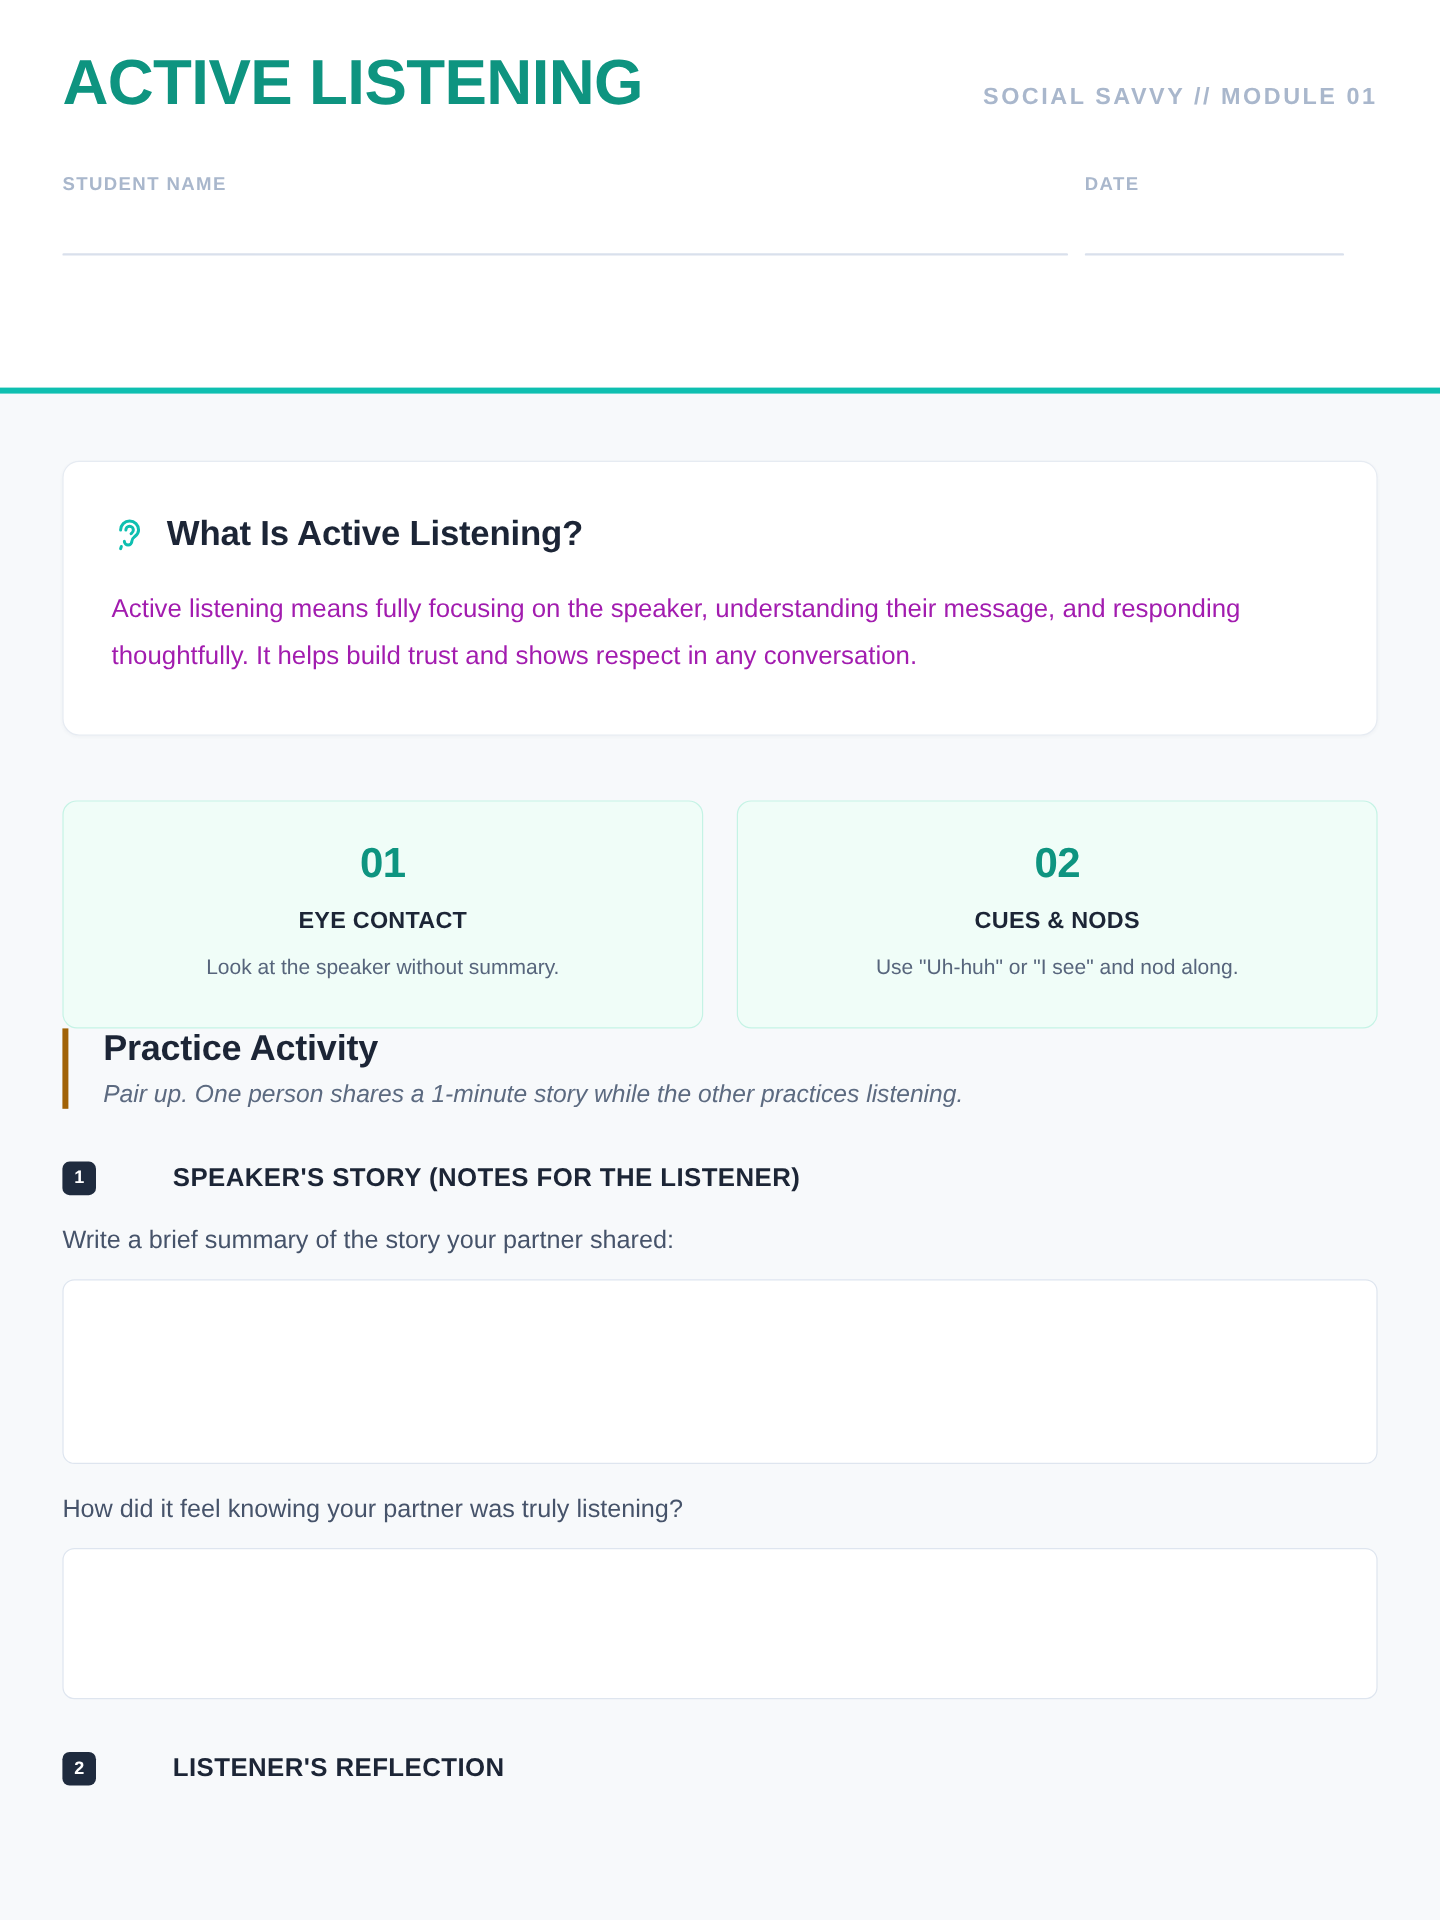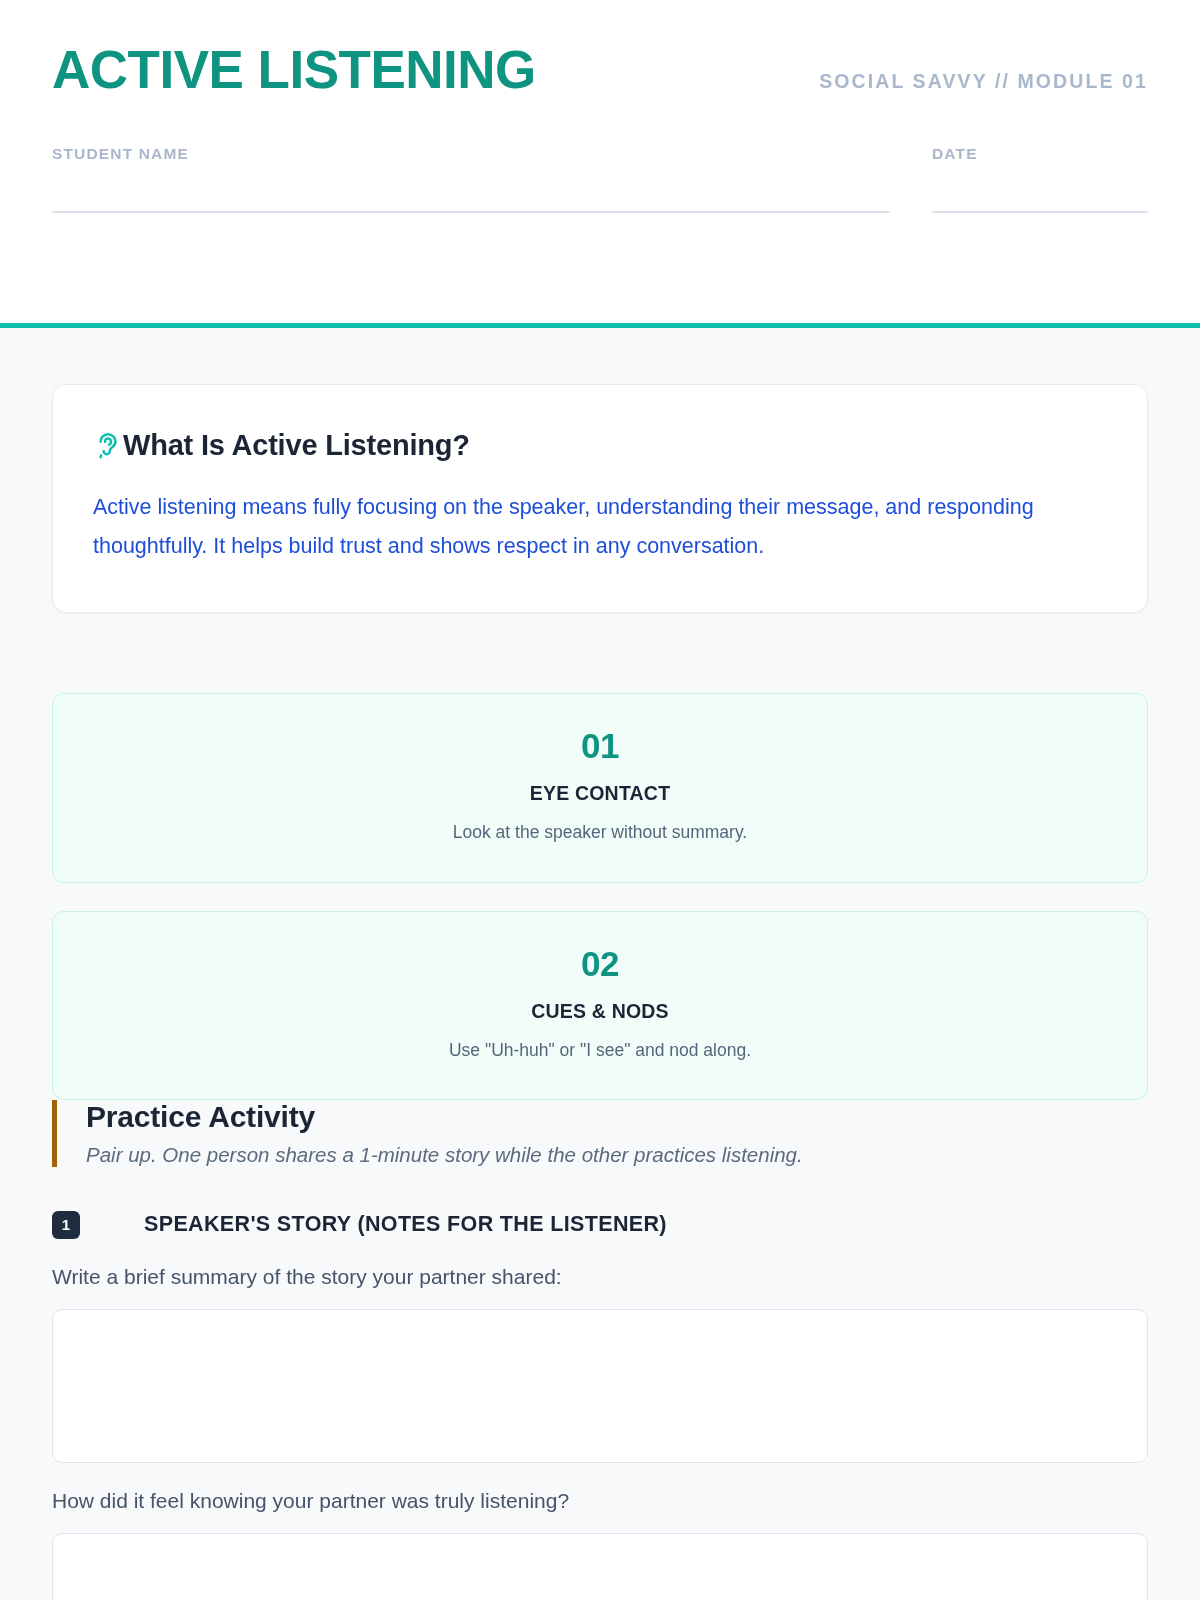--- a/index.html
+++ b/index.html
@@ -44,21 +44,21 @@
     font-size: 19.5px;
     font-weight: 700;
     letter-spacing: 2.1px;
     color: #A9B7CC;
     white-space: nowrap;
   }
 
   .meta-row {
     display: flex;
     margin-top: 47px;
-    gap: 42px;
+    gap: 14px;
   }
 
   .meta-field { display: flex; flex-direction: column; }
   .meta-field.name { width: 838px; }
   .meta-field.date { width: 216px; }
 
   .meta-label {
     font-size: 15.5px;
     font-weight: 700;
     letter-spacing: 1.15px;
@@ -87,44 +87,44 @@
     background: #FFFFFF;
     border: 1px solid #E6EBF2;
     border-radius: 14px;
     padding: 44px 40px 46px 40px;
     box-shadow: 0 1px 3px rgba(40,60,90,0.045);
   }
 
   .def-head {
     display: flex;
     align-items: center;
+    gap: 16px;
   }
 
   .ear-icon { width: 30px; height: 32px; flex: none; display: block; }
 
   .def-title {
     font-size: 29px;
     font-weight: 700;
     color: #1C2536;
     letter-spacing: -0.2px;
   }
 
   .def-text {
     margin-top: 26px;
     font-size: 21.5px;
     line-height: 1.82;
-    color: #1d4ed8;
+    color: #a21caf;
   }
 
   
   .tips-row {
     display: flex;
     gap: 28px;
-    margin-top: 80px;
-    flex-direction: column;
+    margin-top: 54px;
   }
 
   .tip-card {
     flex: 1;
     background: #F0FDF8;
     border: 1px solid #C5F3E5;
     border-radius: 12px;
     padding: 34px 22px 36px 22px;
     text-align: center;
   }

